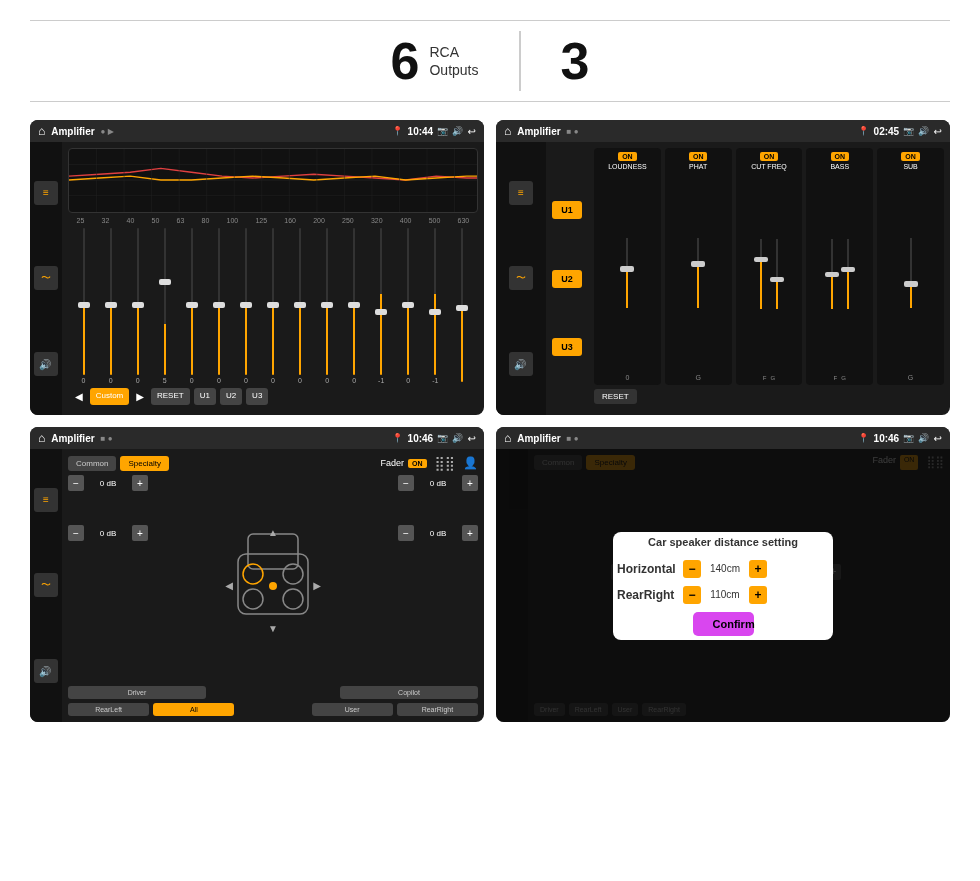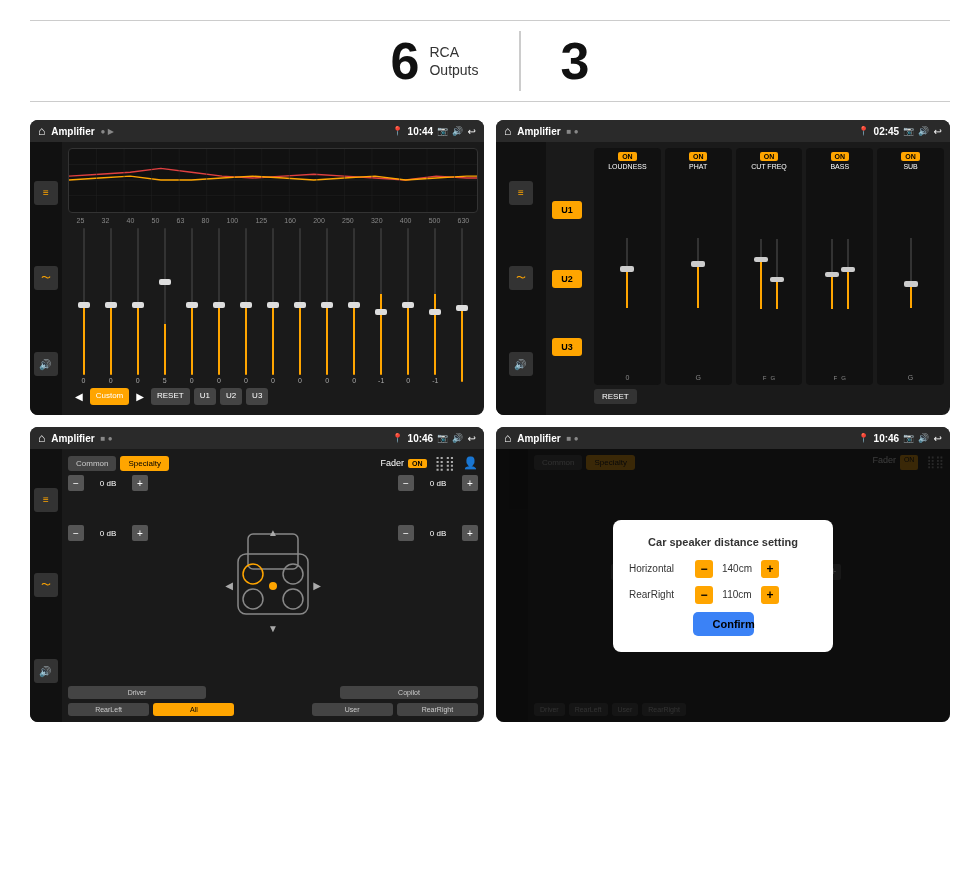--- a/index.html
+++ b/index.html
@@ -411,40 +411,41 @@
       inset: 0;
       background: rgba(0,0,0,0.5);
       display: flex;
       align-items: center;
       justify-content: center;
       z-index: 10;
     }
     .dialog-box {
       background: #fff;
       border-radius: 8px;
-      padding: 16px;
+      padding: 4px;
       width: 220px;
     }
     .dialog-title {
       font-size: 11px;
       font-weight: bold;
       color: #333;
       text-align: center;
       margin-bottom: 12px;
     }
     .dialog-row {
       display: flex;
       align-items: center;
       margin-bottom: 8px;
       gap: 6px;
     }
     .dialog-row-label {
-      font-size: 10px;
+      font-size: 12px;
       color: #333;
       width: 60px;
+      font-weight: bold;
     }
     .dialog-ctrl {
       display: flex;
       align-items: center;
       gap: 4px;
     }
     .dialog-minus {
       background: #ffa500;
       color: #000;
       width: 18px;
@@ -468,21 +469,21 @@
       width: 18px;
       height: 18px;
       border-radius: 3px;
       display: flex;
       align-items: center;
       justify-content: center;
       font-size: 12px;
       font-weight: bold;
     }
     .dialog-confirm-btn {
-      background: #3b82f6;
+      background: #d946ef;
       color: #000;
       font-size: 11px;
       font-weight: bold;
       padding: 6px 20px;
       border-radius: 5px;
       text-align: center;
       margin: 8px auto 0;
       display: block;
       width: 61px;
     }

